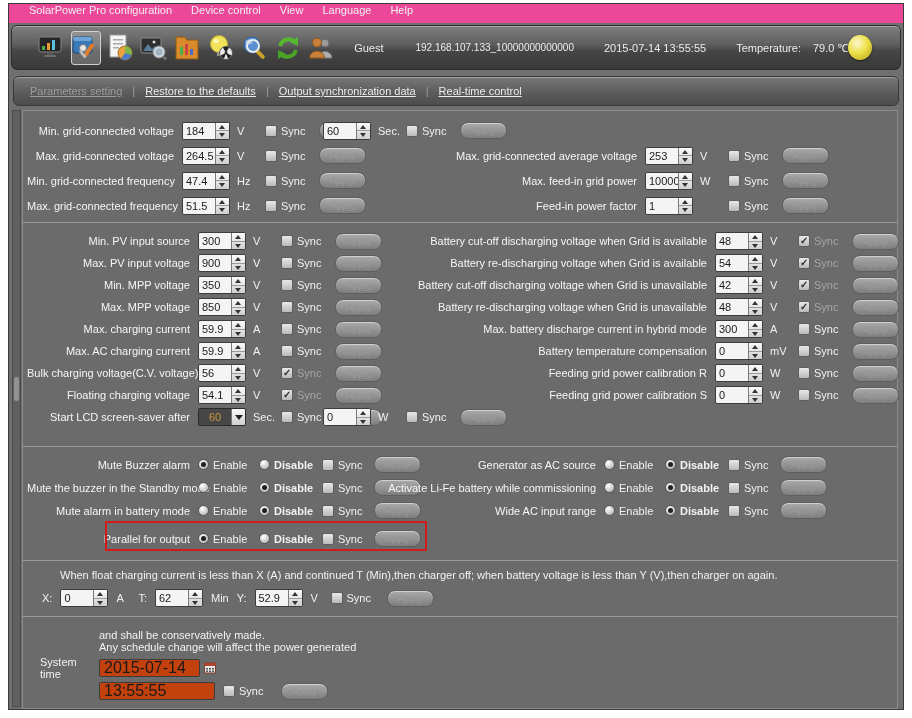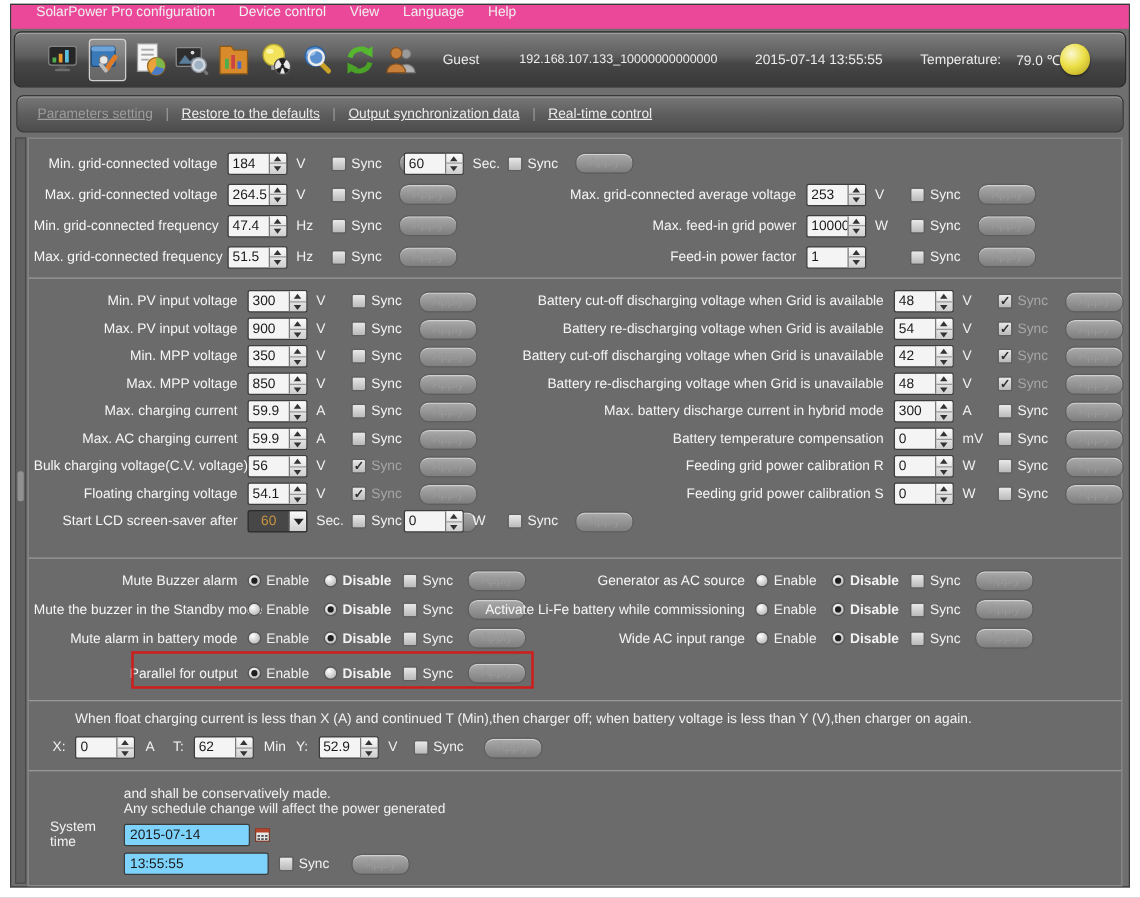--- a/index.html
+++ b/index.html
@@ -106,22 +106,22 @@
   .flbl{margin-right:8px;color:#f2f2f2;font-size:11px;}
   .funit{margin-left:8px;min-width:14px;color:#f2f2f2;font-size:11px;}
   .frow .chk{margin-left:6px;}
   .frow .applybtn{margin-left:10px;}
   
   #sec-time{padding-top:12px;box-sizing:border-box;}
   .tnote{margin-left:76px;color:#f2f2f2;font-size:11px;line-height:12px;white-space:nowrap;}
   .trow{display:flex;align-items:center;margin-top:5px;padding-left:17px;height:20px;}
   .trow2{margin-top:3px;padding-left:76px;}
   .tlabel{width:55px;color:#f2f2f2;font-size:11px;margin-right:4px;}
-  .tinput{height:16px;background:#7dd3fc;border:1px solid #3c3c3c;border-radius:2px;
-    font-size:11px;color:#1a1a1a;line-height:16px;padding-left:4px;box-sizing:content-box;}
+  .tinput{height:16px;background:#c2410c;border:1px solid #3c3c3c;border-radius:2px;
+    font-size:16px;color:#1a1a1a;line-height:16px;padding-left:4px;box-sizing:content-box;}
   .date-w{width:95px;} .time-w{width:110px;}
   .calicon{margin-left:4px;display:flex;}
   .trow .chk{margin-left:8px;}
   .trow .applybtn{margin-left:12px;}
 </style>
 </head>
 <body>
 
 <div class="app">
 
@@ -364,21 +364,21 @@
     <span class="chk"></span>
     <span class="synclbl">Sync</span>
     <span class="applybtn">Apply</span>
   </div>
         </div>
     </div>
 
     <div class="section" id="sec-params">
       <div class="col" id="params-left">
           <div class="prow">
-    <span class="plabel">Min. PV input voltage</span>
+    <span class="plabel">Min. PV input source</span>
     <span class="spinbox">
       <span class="val">300</span>
       <span class="spin">
                 <i class="tri up"></i>
                 <i class="tri dn"></i>
               </span>
 
     </span>
     <span class="unit">V</span>
     <span class="chk"></span>

